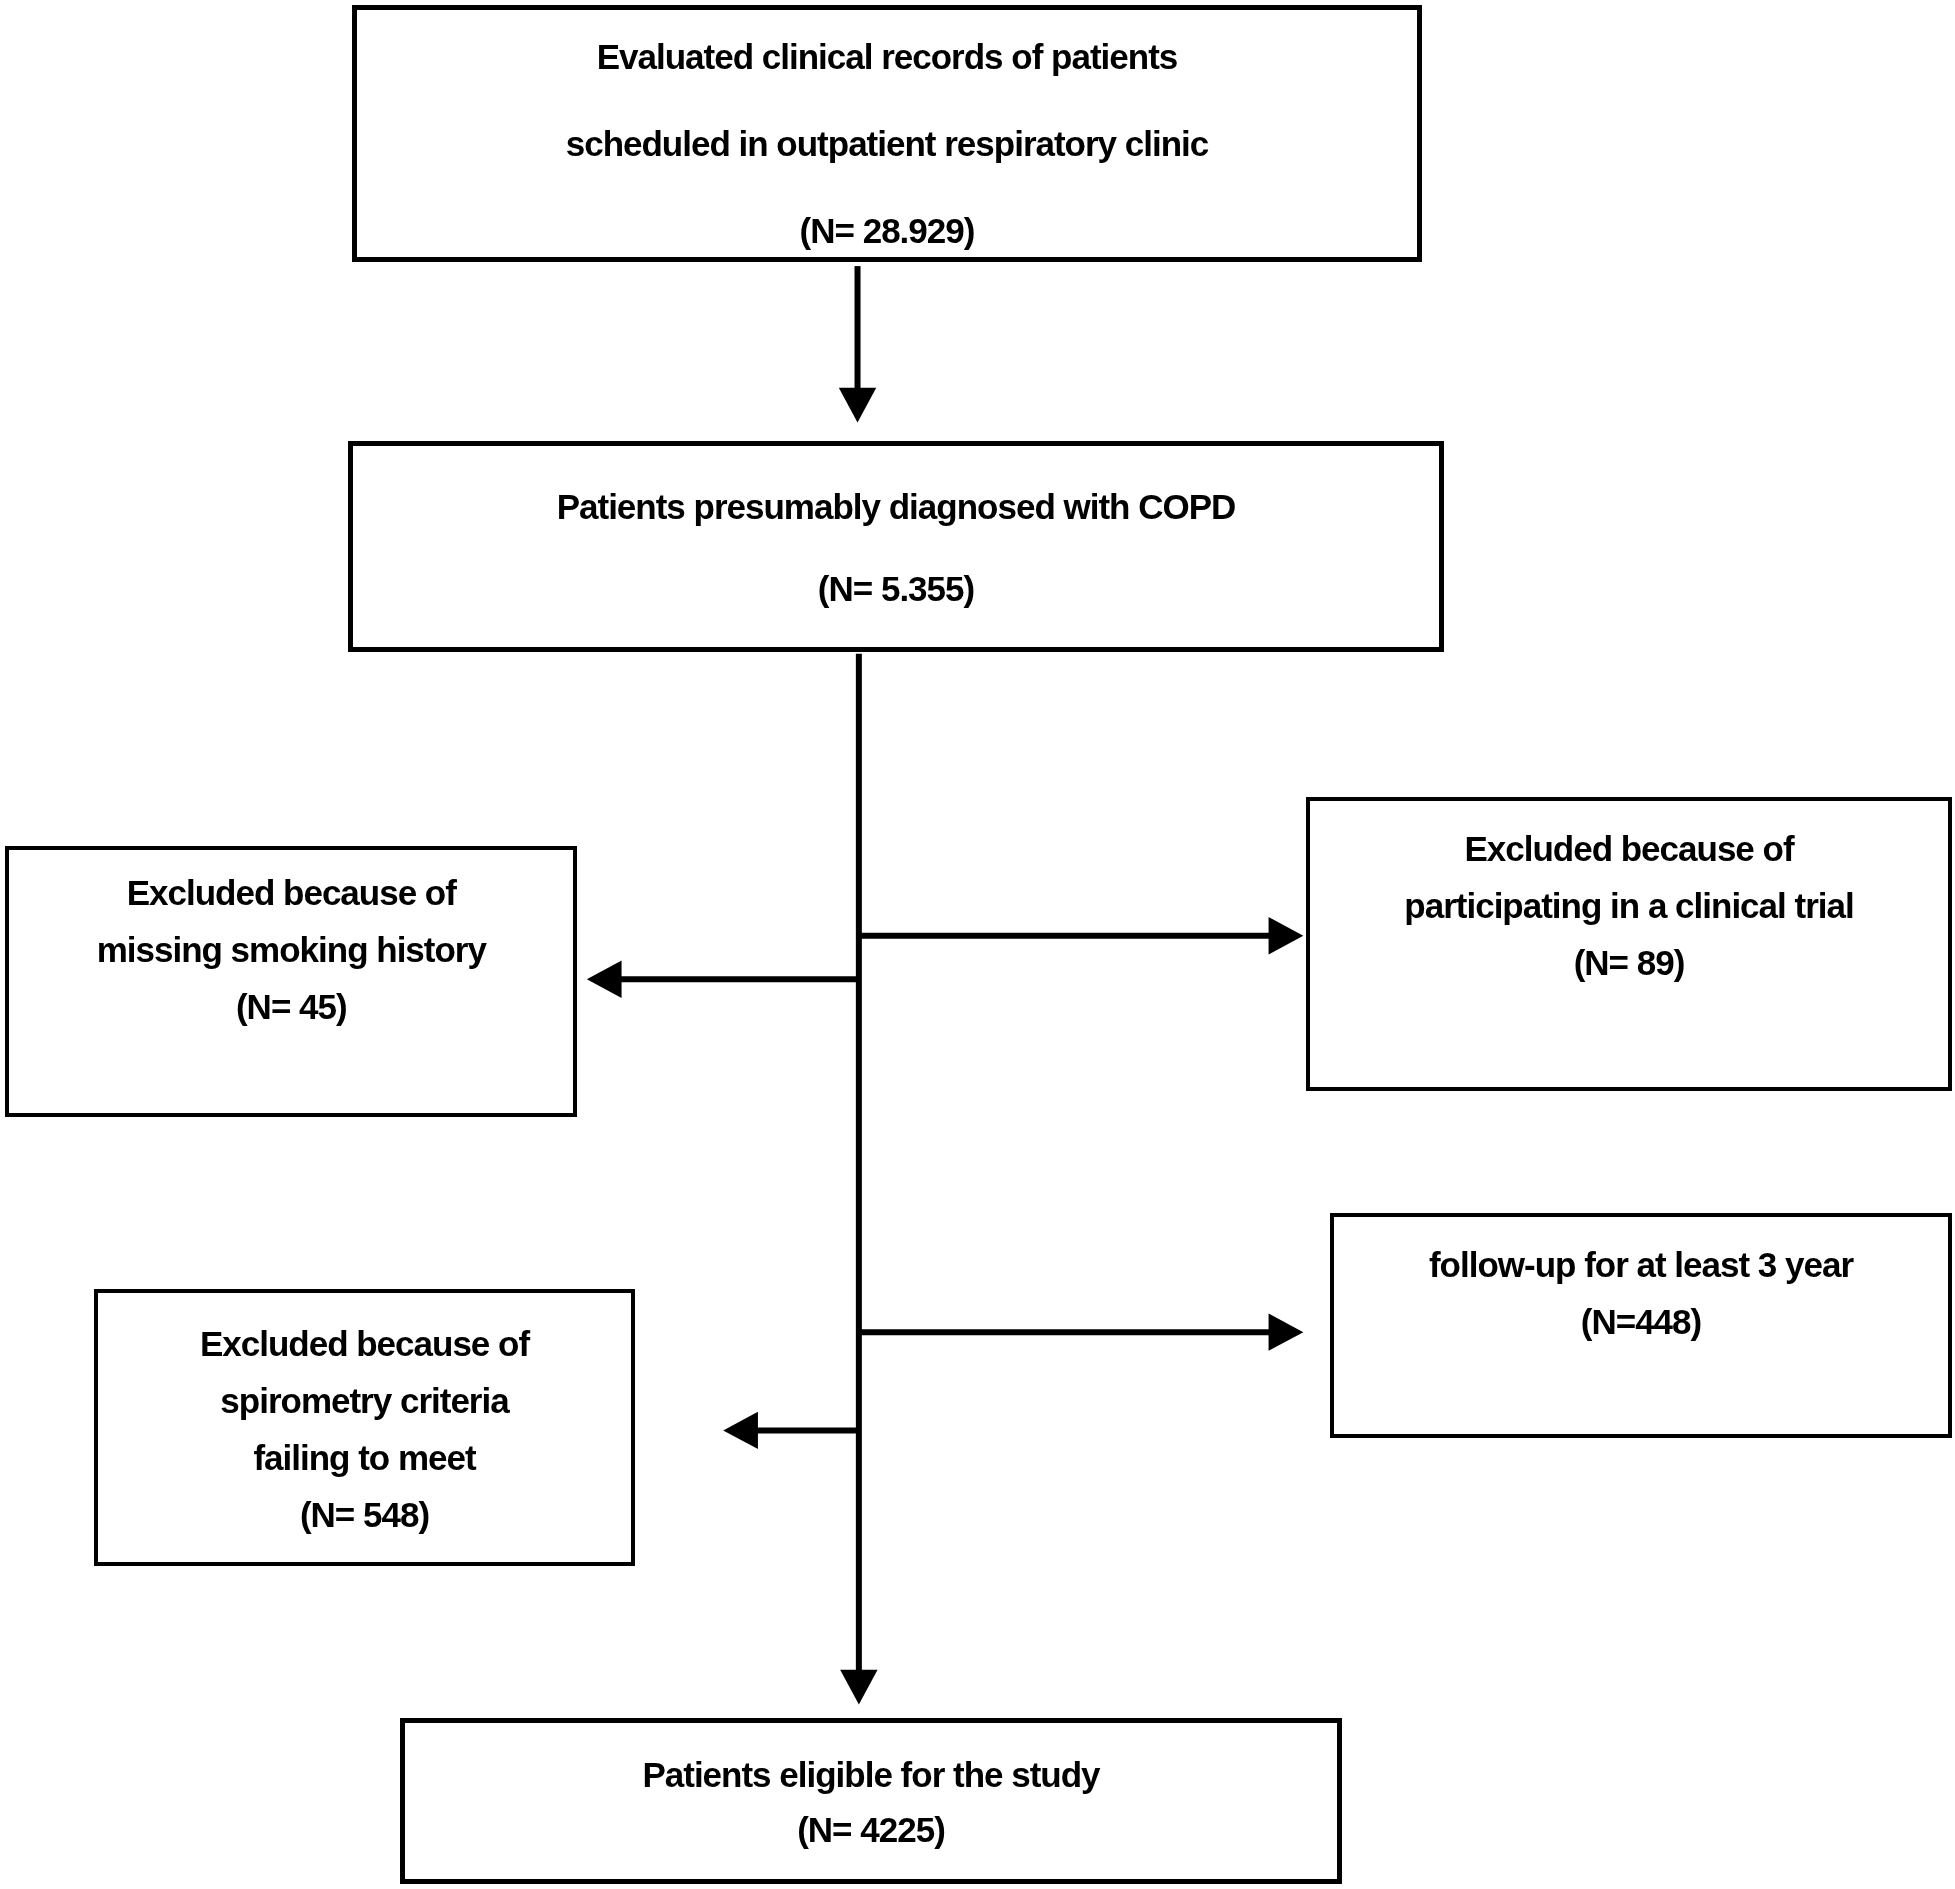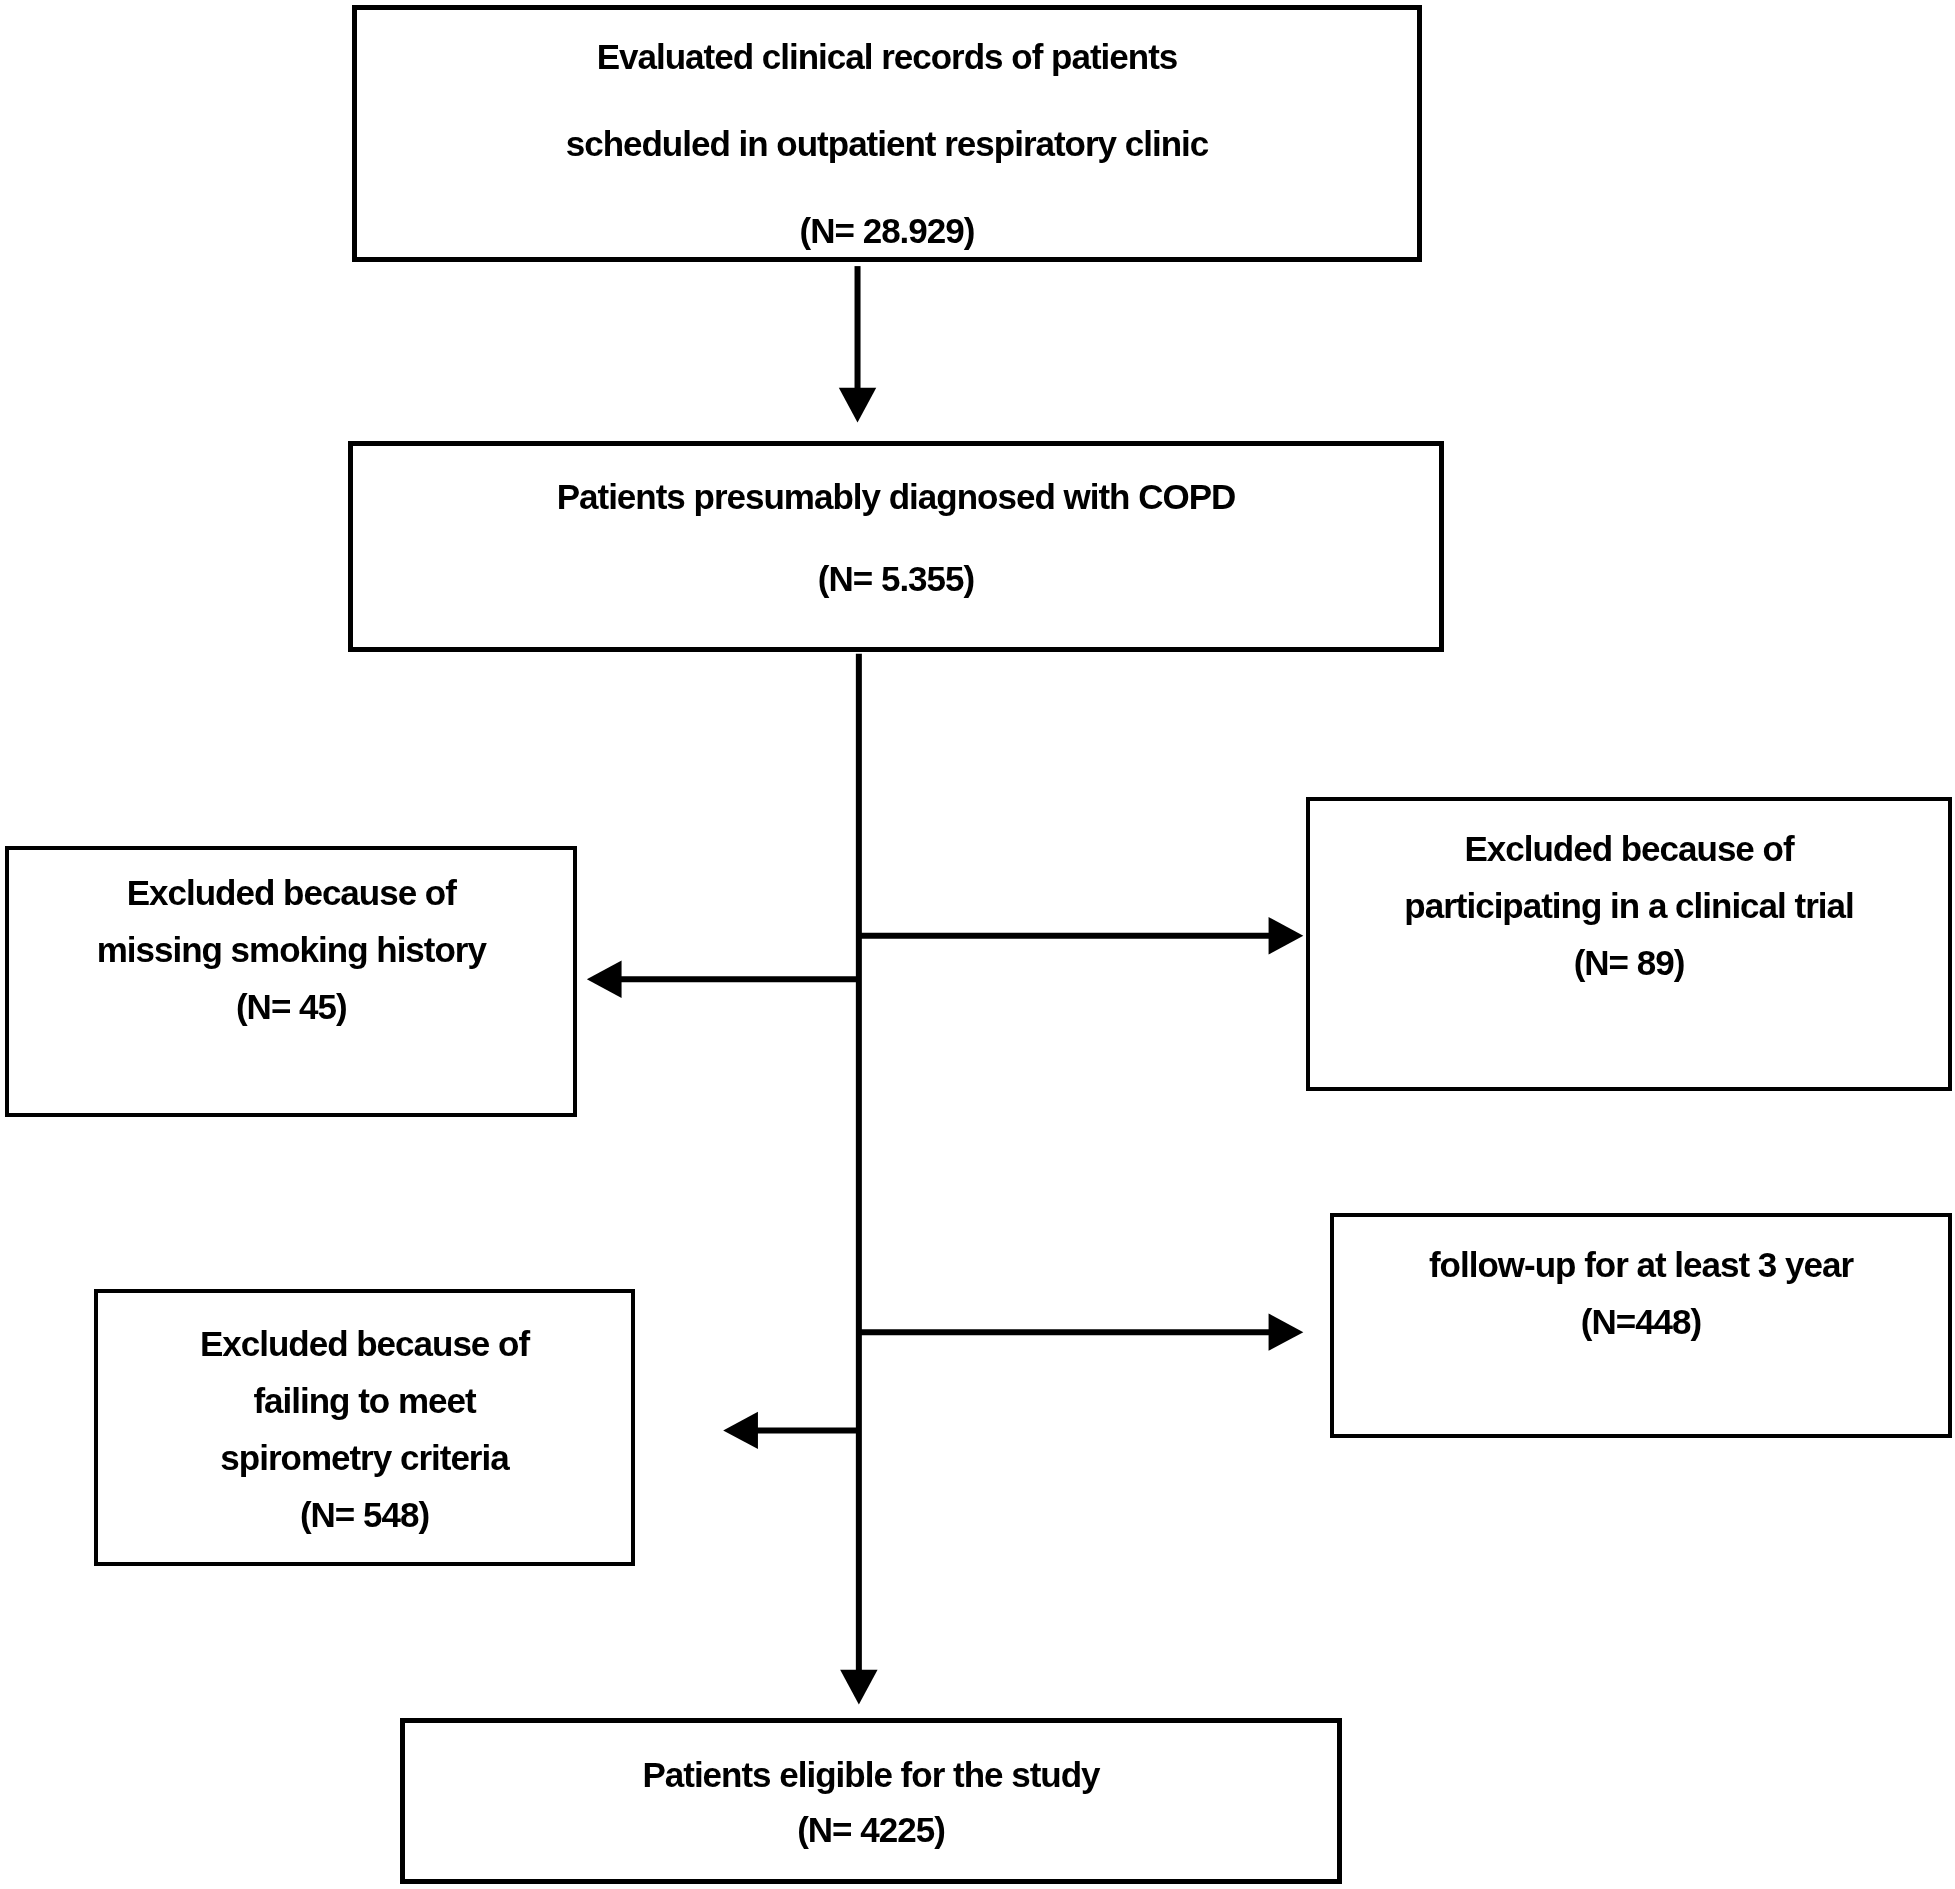--- a/index.html
+++ b/index.html
@@ -25,21 +25,21 @@
     background:var(--bg-color);
     border:5.3px solid var(--line-color);
     text-align:center;
     font-size:35px;
     letter-spacing:-1px;
     line-height:57px;
   }
   .node .line{white-space:nowrap;}
   
   #node-evaluated{left:352px;top:5.3px;width:1070px;height:257px;line-height:87px;padding-top:3px;}
-  #node-copd{left:348px;top:441px;width:1096px;height:211px;line-height:82px;padding-top:10px;}
+  #node-copd{left:348px;top:441px;width:1096px;height:211px;line-height:82px;padding-top:20px;}
   #node-smoking{left:5.3px;top:846px;width:572px;height:271px;border-width:4.7px;padding-top:14px;}
   #node-trial{left:1306px;top:797px;width:646px;height:294px;border-width:4.7px;padding-top:19.4px;}
   #node-spirometry{left:94px;top:1289px;width:541px;height:277px;border-width:4.7px;padding-top:22px;}
   #node-followup{left:1330px;top:1213px;width:622px;height:225px;border-width:4.7px;padding-top:18.7px;}
   #node-eligible{left:400px;top:1718px;width:942px;height:166px;padding-top:24px;line-height:55px;}
 </style>
 </head>
 <body>
 
 <div class="canvas">
@@ -83,22 +83,22 @@
   </div>
 
   <div class="node" id="node-trial">
     <div class="line">Excluded because of</div>
     <div class="line">participating in a clinical trial</div>
     <div class="line">(N= 89)</div>
   </div>
 
   <div class="node" id="node-spirometry">
     <div class="line">Excluded because of</div>
+    <div class="line">spirometry criteria</div>
     <div class="line">failing to meet</div>
-    <div class="line">spirometry criteria</div>
     <div class="line">(N= 548)</div>
   </div>
 
   <div class="node" id="node-followup">
     <div class="line">follow-up for at least 3 year</div>
     <div class="line">(N=448)</div>
   </div>
 
   <div class="node" id="node-eligible">
     <div class="line">Patients eligible for the study</div>

